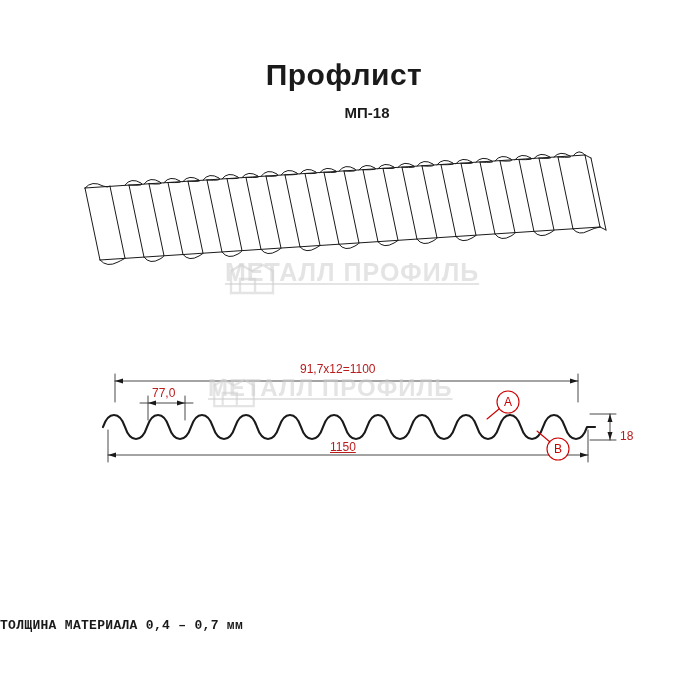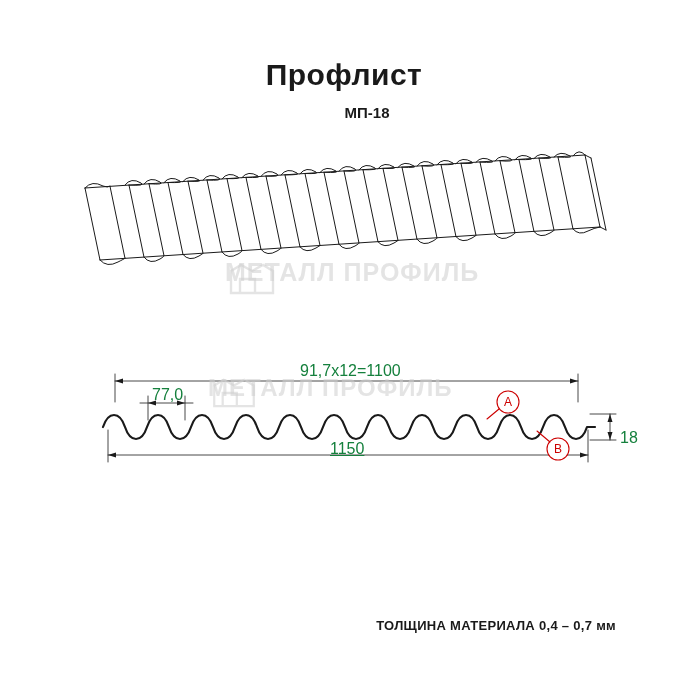--- a/index.html
+++ b/index.html
@@ -36,62 +36,64 @@
     width: 700px;
     text-align: center;
     font-size: 15px;
     font-weight: bold;
   }
   .footnote {
     position: absolute;
     top: 618px;
     left: 0;
     width: 616px;
-    text-align: right;
+    text-align: left;
     font-size: 13px;
     font-weight: bold;
     letter-spacing: 0.3px;
+    font-family: Liberation Mono, monospace;
   }
   svg.art {
     position: absolute;
     top: 0;
     left: 0;
     width: 700px;
     height: 700px;
   }
   .wm {
     position: absolute;
     font-family: "Liberation Sans", sans-serif;
     font-weight: bold;
     color: #cfcfcf;
     opacity: 0.55;
     white-space: nowrap;
     pointer-events: none;
+    text-decoration: underline;
   }
   .wm1 {
     top: 258px;
     left: 225px;
     font-size: 25px;
     letter-spacing: 1px;
   }
   .wm2 {
     top: 374px;
     left: 208px;
     font-size: 24px;
     letter-spacing: 1px;
   }
   .wm-logo {
     position: absolute;
     pointer-events: none;
     opacity: 0.55;
   }
   .dimtext {
     position: absolute;
-    font-size: 16px;
-    color: #15803d;
+    font-size: 12px;
+    color: #b91c1c;
     white-space: nowrap;
   }
   .callout-label {
     position: absolute;
     font-size: 12px;
     color: #cc0000;
     font-weight: normal;
   }
 </style>
 </head>

